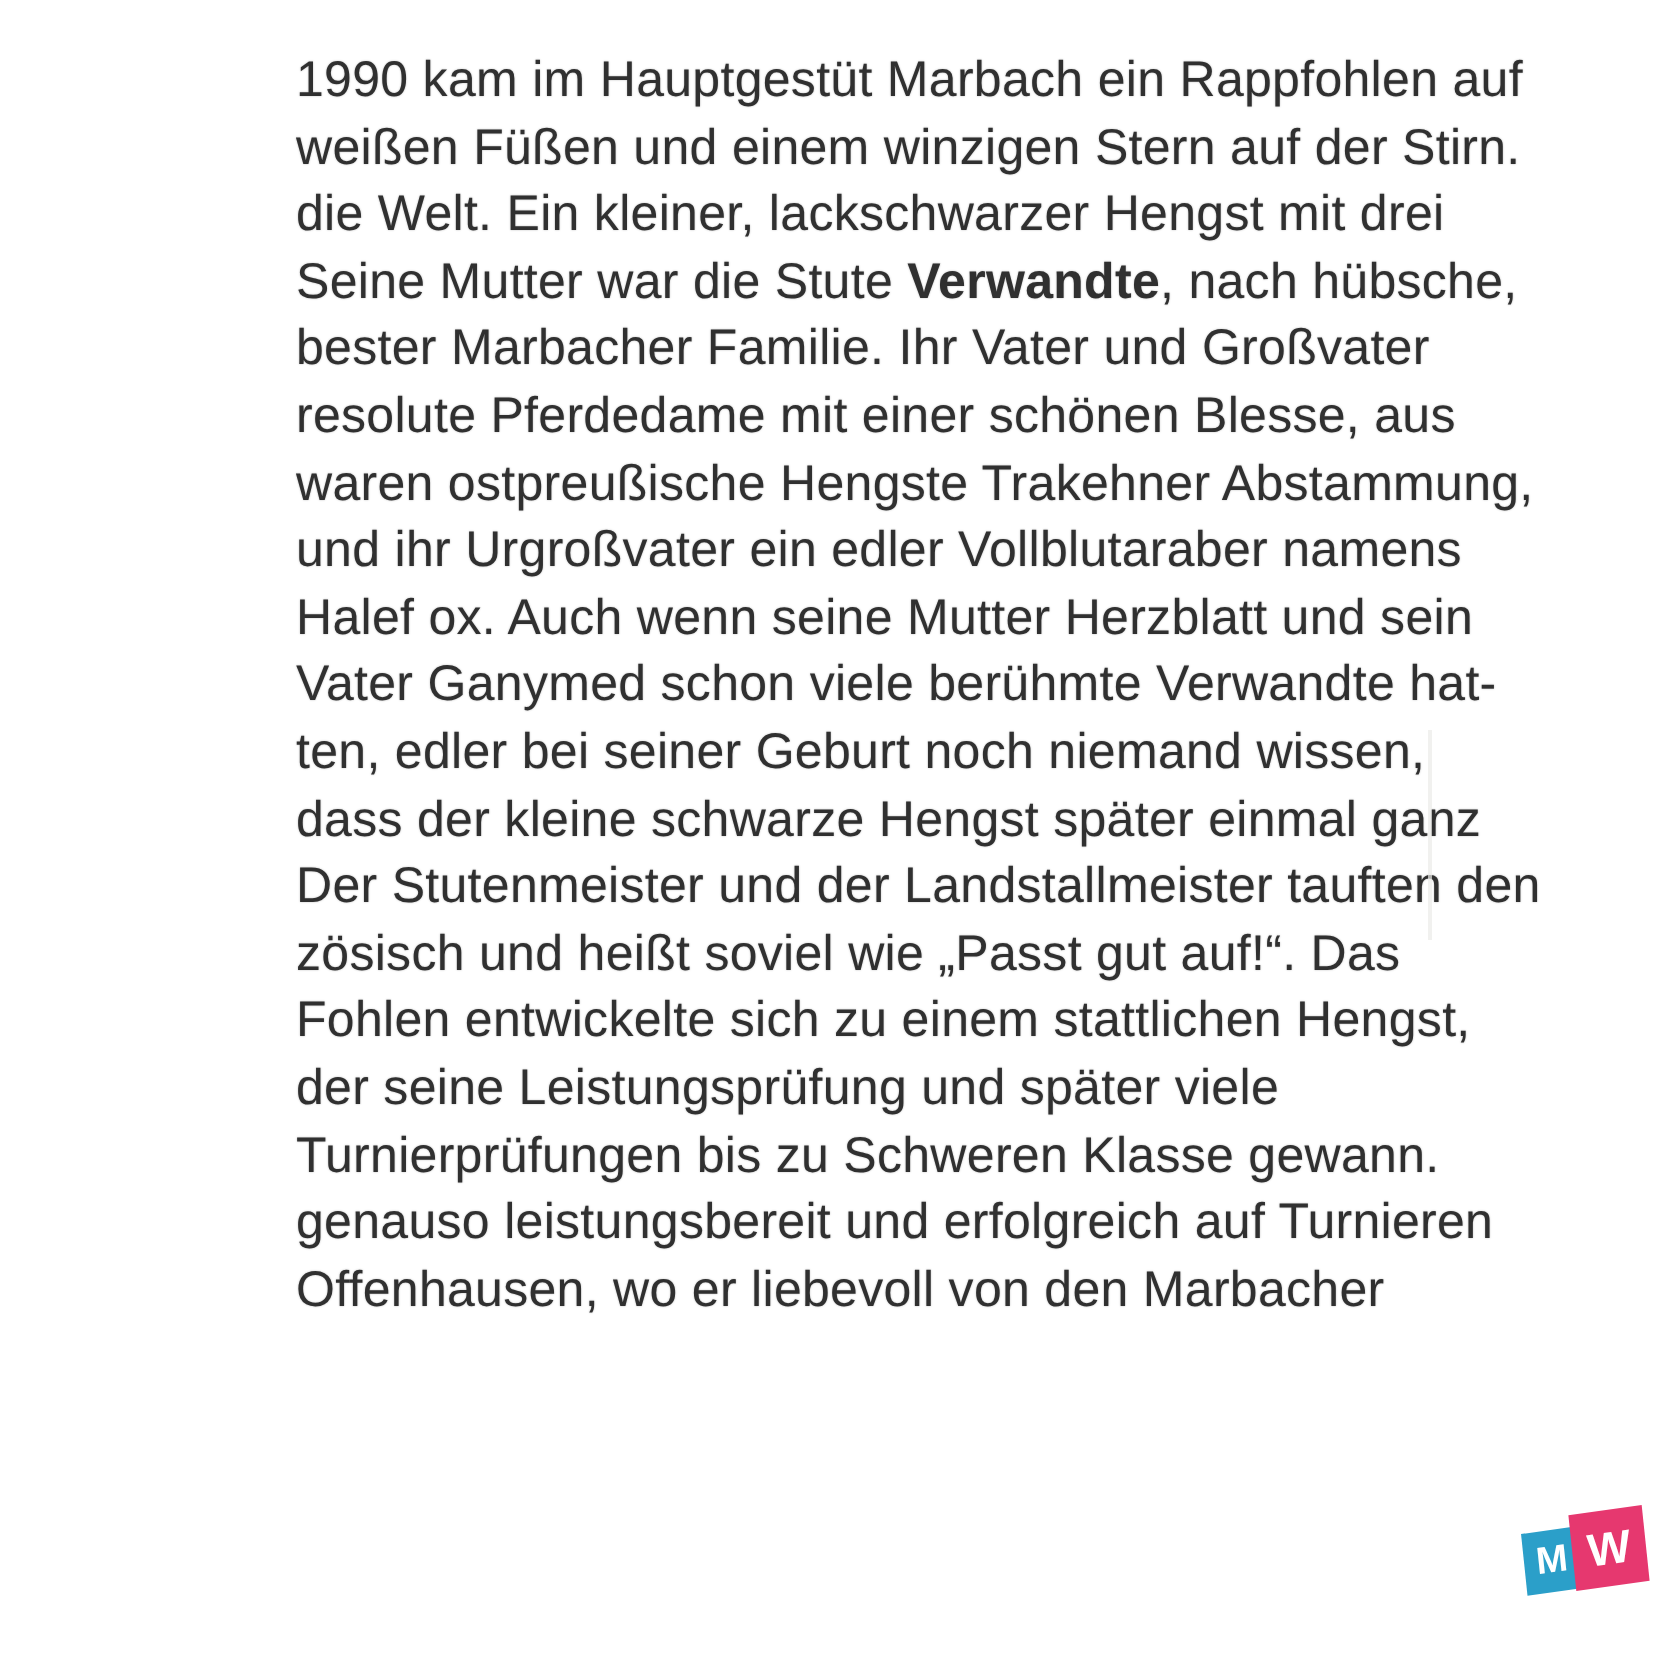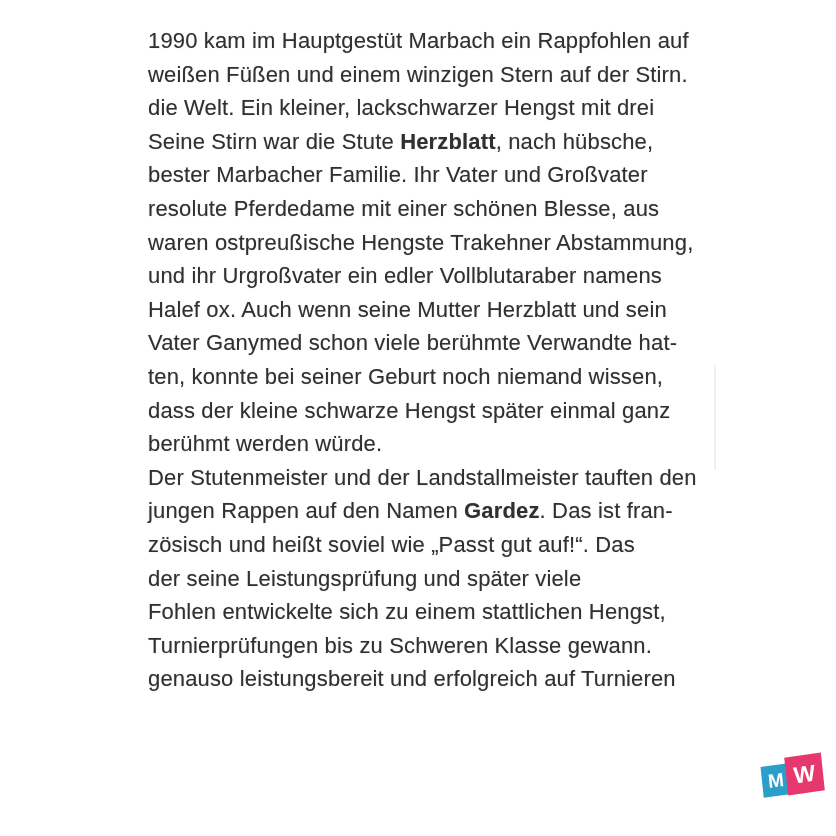--- a/index.html
+++ b/index.html
@@ -12,21 +12,21 @@
     width: 836px;
     height: 836px;
     background: #ffffff;
     overflow: hidden;
     font-family: "Liberation Sans", sans-serif;
   }
   .text-block {
     position: absolute;
     left: 148px;
     top: 24px;
-    font-size: 22px;
+    font-size: 25px;
     line-height: 33.6px;
     color: #303030;
     letter-spacing: 0.15px;
     text-shadow: 0 0 1px rgba(48,48,48,0.35);
   }
   .line {
     white-space: nowrap;
   }
   .bold {
     font-weight: 700;
@@ -80,37 +80,36 @@
 </style>
 </head>
 <body>
 
 <div class="page">
 
   <div class="text-block" id="text-block">
       <div class="line"><span>1990 kam im Hauptgestüt Marbach ein Rappfohlen auf</span></div>
       <div class="line"><span>weißen Füßen und einem winzigen Stern auf der Stirn.</span></div>
       <div class="line"><span>die Welt. Ein kleiner, lackschwarzer Hengst mit drei</span></div>
-      <div class="line"><span>Seine Stirn war die Stute </span><span class="bold">Herzblatt</span><span>, nach hübsche,</span></div>
+      <div class="line"><span>Seine Mutter war die Stute </span><span class="bold">Verwandte</span><span>, nach hübsche,</span></div>
       <div class="line"><span>bester Marbacher Familie. Ihr Vater und Großvater</span></div>
       <div class="line"><span>resolute Pferdedame mit einer schönen Blesse, aus</span></div>
       <div class="line"><span>waren ostpreußische Hengste Trakehner Abstammung,</span></div>
       <div class="line"><span>und ihr Urgroßvater ein edler Vollblutaraber namens</span></div>
       <div class="line"><span>Halef ox. Auch wenn seine Mutter Herzblatt und sein</span></div>
       <div class="line"><span>Vater Ganymed schon viele berühmte Verwandte hat-</span></div>
-      <div class="line"><span>ten, konnte bei seiner Geburt noch niemand wissen,</span></div>
+      <div class="line"><span>ten, edler bei seiner Geburt noch niemand wissen,</span></div>
       <div class="line"><span>dass der kleine schwarze Hengst später einmal ganz</span></div>
-      <div class="line"><span>berühmt werden würde.</span></div>
       <div class="line"><span>Der Stutenmeister und der Landstallmeister tauften den</span></div>
-      <div class="line"><span>jungen Rappen auf den Namen </span><span class="bold">Gardez</span><span>. Das ist fran-</span></div>
       <div class="line"><span>zösisch und heißt soviel wie „Passt gut auf!“. Das</span></div>
+      <div class="line"><span>Fohlen entwickelte sich zu einem stattlichen Hengst,</span></div>
       <div class="line"><span>der seine Leistungsprüfung und später viele</span></div>
-      <div class="line"><span>Fohlen entwickelte sich zu einem stattlichen Hengst,</span></div>
       <div class="line"><span>Turnierprüfungen bis zu Schweren Klasse gewann.</span></div>
       <div class="line"><span>genauso leistungsbereit und erfolgreich auf Turnieren</span></div>
+      <div class="line"><span>Offenhausen, wo er liebevoll von den Marbacher</span></div>
     </div>
 
   <div class="scan-artifact"></div>
 
   <div class="logo">
     <span class="logo-tile logo-m">
       <span>M</span>
     </span>
     <span class="logo-tile logo-w">
       <span>W</span>

